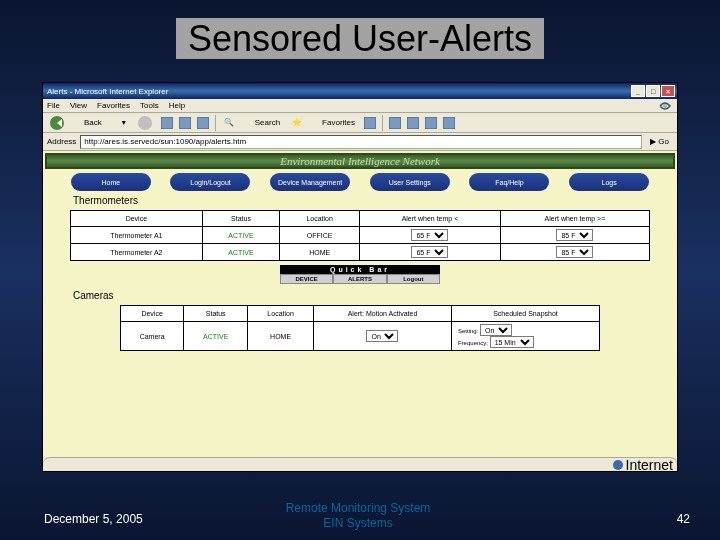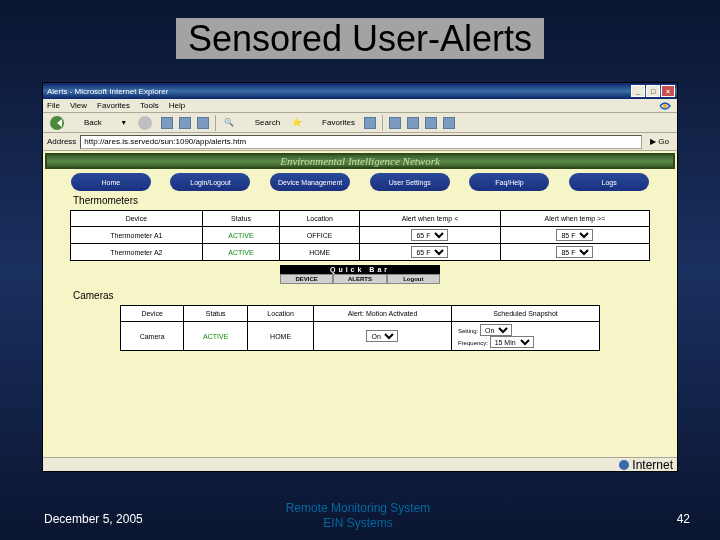--- a/index.html
+++ b/index.html
@@ -48,21 +48,21 @@
 .data-table th, .data-table td { border: 1px solid #000; padding: 2px 6px; text-align: center; font-weight: normal; height: 16px; }
 .data-table th { font-size: 7px; line-height: 1.1; }
 .active-text { color: #0a8a0a; font-weight: bold; }
 .sel { font-size: 7px; height: 12px; border: 1px solid #7a7a7a; background: #fff; }
 
 .quickbar { margin: 4px auto; width: 160px; }
 .qb-title { background: #000; color: #fff; font-size: 7px; text-align: center; padding: 1px; letter-spacing: 3px; font-weight: bold; }
 .qb-buttons { display: flex; }
 .qb-btn { flex: 1; background: #d0d0d0; border: 1px solid #888; font-size: 6px; text-align: center; padding: 1px 2px; cursor: pointer; font-weight: bold; }
 
-.statusbar { position: absolute; bottom: 0; left: 0; right: 0; height: 14px; background: #ece9d8; border-top: 1px solid #aca899; display: flex; align-items: center; font-size: 12px; padding: 0 4px; }
+.statusbar { position: absolute; bottom: 0; left: 0; right: 0; height: 14px; background: #ece9d8; border-top: 1px solid #aca899; display: flex; align-items: center; font-size: 14px; padding: 0 4px; border-radius: 7px; }
 .status-right { margin-left: auto; display: flex; align-items: center; gap: 3px; }
 .globe { width: 10px; height: 10px; background: #3a6aaa; border-radius: 50%; }
 
 .footer-date { position: absolute; bottom: 14px; left: 44px; color: #fff; font-size: 12px; }
 .footer-center { position: absolute; bottom: 10px; left: 0; right: 4px; text-align: center; color: #0369a1; font-size: 12px; line-height: 1.2; }
 .footer-num { position: absolute; bottom: 14px; right: 30px; color: #fff; font-size: 12px; }
 </style>
 </head>
 <body>
 

